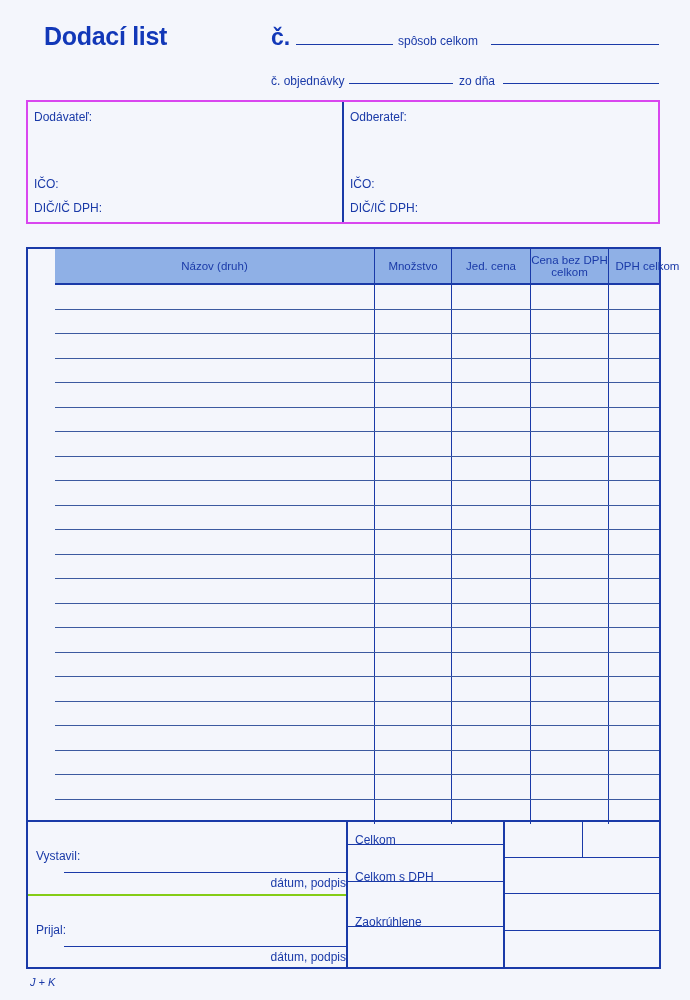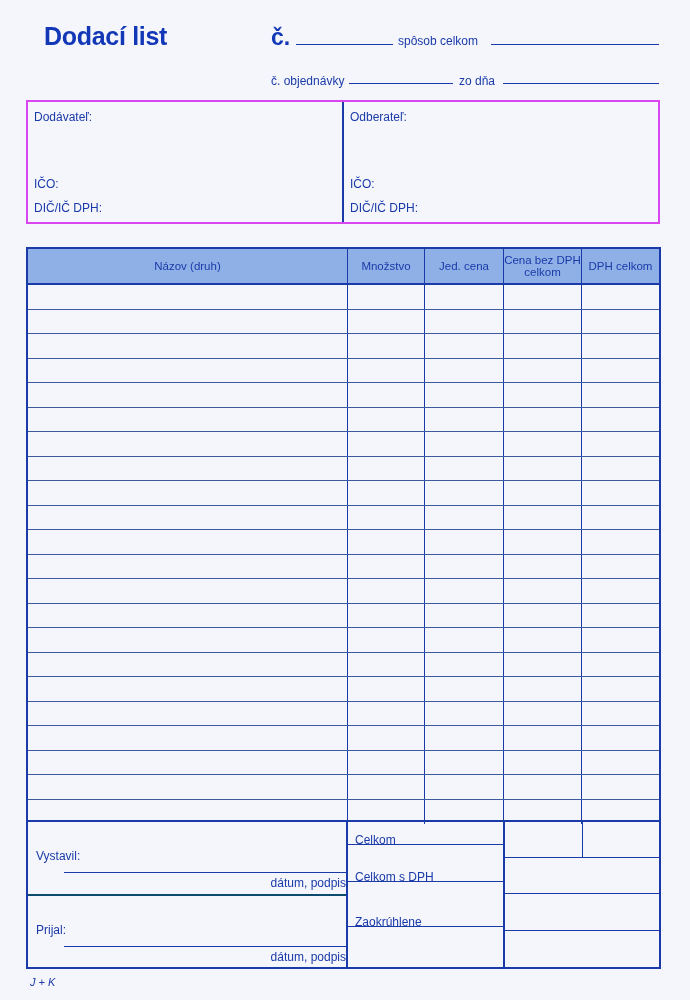--- a/index.html
+++ b/index.html
@@ -25,41 +25,42 @@
     left: 26px; top: 100px; width: 634px; height: 124px;
     border: 2px solid #d946ef; display: flex;
   }
   .party { flex: 1; position: relative; }
   .party + .party { border-left: 2px solid #1a3aa8; }
   .party .lbl { position: absolute; left: 6px; }
 
   .items {
     left: 26px; top: 247px; width: 635px; height: 575px;
     border: 2px solid #1a3aa8;
+    padding-left: 27px;
   }
   .grid { display: grid; grid-template-columns: 319px 77px 79px 78px 78px; }
   .head { height: 36px; background: #8fb0e6; border-bottom: 2px solid #1a3aa8; }
   .head .c {
     display: flex; align-items: center; justify-content: center; text-align: center;
     font-size: 11.5px; color: #1a3aa8; line-height: 12px;
     border-left: 1.5px solid #1a3aa8;
   }
   .head .c:first-child { border-left: none; }
   .row { height: 24.5px; border-bottom: 1px solid #3c5aa0; }
   .row:last-child { border-bottom: none; }
   .row .c { border-left: 1.5px solid #1a3aa8; }
   .row .c:first-child { border-left: none; }
 
   .footer {
     left: 26px; top: 821px; width: 635px; height: 148px;
     border: 2px solid #1a3aa8; border-top: none;
   }
   .fleft { position: absolute; left: 0; top: 0; width: 320px; height: 146px; border-right: 2px solid #1a3aa8; }
   .sig { position: absolute; left: 0; width: 318px; height: 60px; }
-  .sig + .sig { border-top: 2px solid #0c4a6e; }
+  .sig + .sig { border-top: 2px solid #84cc16; }
   .sig .lbl { position: absolute; left: 8px; }
   .sig .sline { position: absolute; left: 36px; right: 0; height: 1px; background: #1a3aa8; }
   .sig .cap { position: absolute; left: 36px; right: 0; text-align: right; font-size: 12px; }
   .tot { position: absolute; left: 320px; width: 155px; height: 24px; border-bottom: 1px solid #1a3aa8; }
   .tot .lbl { position: absolute; left: 7px; top: 12px; font-size: 12px; }
   .tval { position: absolute; left: 475px; right: 0; height: 36.5px; border-left: 2px solid #1a3aa8; border-bottom: 1px solid #1a3aa8; }
   .split { position: absolute; left: 77px; top: 0; bottom: 0; border-left: 1.5px solid #1a3aa8; }
   .jk { left: 30px; top: 976px; font-size: 11px; font-style: italic; color: #1a3aa8; }
 </style>
 </head>

